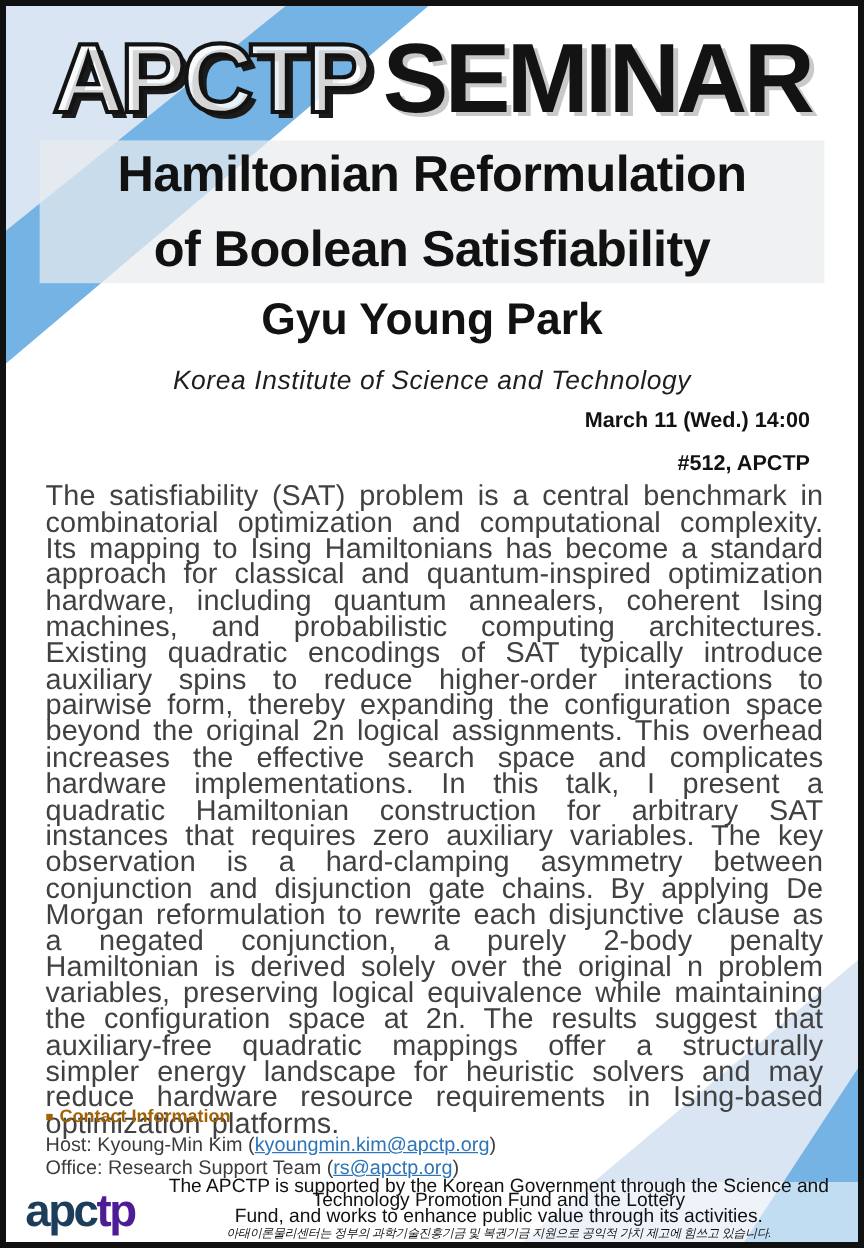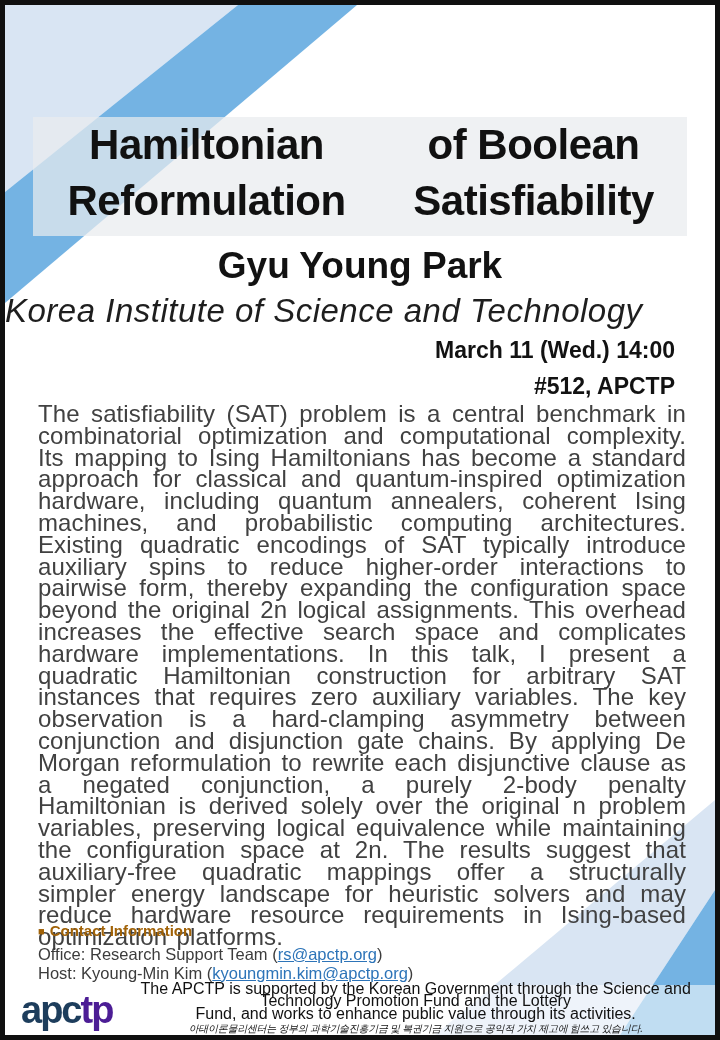--- a/index.html
+++ b/index.html
@@ -31,41 +31,41 @@
     color: #131313;
     margin-left: 12px;
     text-shadow: 4px 4px 0 #c9c9c9;
   }
 
   
   .title-band {
     position: absolute; top: 112px; left: 28px;
     width: 654px; height: 119px;
     background: rgba(233,235,238,0.72);
-    display: flex; flex-direction: row; justify-content: space-between;
+    display: flex; flex-direction: column; justify-content: space-between;
     text-align: center; z-index: 1;
   }
   .title-line {
     font-size: 42px; font-weight: 700; letter-spacing: -0.5px;
     line-height: 56px; color: #111;
   }
 
   
   .speaker {
     position: absolute; top: 240px; left: 0; width: 100%;
     text-align: center; font-size: 37px; font-weight: 700; z-index: 1;
   }
   .affiliation {
-    position: absolute; top: 287px; left: 0; width: 100%;
-    text-align: left; font-size: 33px; font-style: italic;
+    position: absolute; top: 299px; left: 0; width: 100%;
+    text-align: center; font-size: 22px; font-style: italic;
     font-weight: 400; color: #1e1e1e; letter-spacing: 0.5px; z-index: 1;
   }
   .event {
     position: absolute; top: 327px; right: 40px;
-    text-align: right; font-size: 23px; font-weight: 700;
+    text-align: right; font-size: 18px; font-weight: 700;
     line-height: 36px; z-index: 1;
   }
 
   
   .abstract {
     position: absolute; top: 398px; left: 33px; width: 648px;
     font-size: 24px; line-height: 21.8px; color: #414141;
     text-align: justify; letter-spacing: 0.1px; word-spacing: 2.5px;
     margin: 0; z-index: 1;
   }
@@ -102,20 +102,23 @@
 
 <div class="poster">
 
   <svg class="stripes" width="710" height="1030" viewBox="0 0 710 1030">
     <polygon points="0,0 233,0 0,187" fill="#d9e5f3"></polygon>
     <polygon points="233,0 352,0 0,298 0,187" fill="#74b3e3"></polygon>
     <polygon points="710,795 710,885 615,1030 430,1030" fill="#d9e5f3"></polygon>
     <polygon points="710,885 710,1030 615,1030" fill="#74b3e3"></polygon>
   </svg>
 
+  <div class="header">
+    <span class="brand-outline">APCTP</span><span class="brand-solid">SEMINAR</span>
+  </div>
 
   <div class="title-band">
     <div class="title-line">Hamiltonian Reformulation</div>
     <div class="title-line">of Boolean Satisfiability</div>
   </div>
 
   <div class="speaker">Gyu Young Park</div>
 
   <div class="affiliation">Korea Institute of Science and Technology</div>
 
@@ -124,28 +127,28 @@
     <div>#512, APCTP</div>
   </div>
 
   <p class="abstract">The satisfiability (SAT) problem is a central benchmark in combinatorial optimization and computational complexity. Its mapping to Ising Hamiltonians has become a standard approach for classical and quantum-inspired optimization hardware, including quantum annealers, coherent Ising machines, and probabilistic computing architectures. Existing quadratic encodings of SAT typically introduce auxiliary spins to reduce higher-order interactions to pairwise form, thereby expanding the configuration space beyond the original 2n logical assignments. This overhead increases the effective search space and complicates hardware implementations. In this talk, I present a quadratic Hamiltonian construction for arbitrary SAT instances that requires zero auxiliary variables. The key observation is a hard-clamping asymmetry between conjunction and disjunction gate chains. By applying De Morgan reformulation to rewrite each disjunctive clause as a negated conjunction, a purely 2-body penalty Hamiltonian is derived solely over the original n problem variables, preserving logical equivalence while maintaining the configuration space at 2n. The results suggest that auxiliary-free quadratic mappings offer a structurally simpler energy landscape for heuristic solvers and may reduce hardware resource requirements in Ising-based optimization platforms.</p>
 
   <div class="contact">
     <div class="contact-heading">
       <span class="bullet">■</span><span>Contact Information</span>
     </div>
     <div>
+      <span>Host:</span>
+      <span>Kyoung-Min Kim</span>
+      <span>(</span><a class="email-link">kyoungmin.kim@apctp.org</a><span>)</span>
+    </div>
+    <div>
       <span>Office:</span>
       <span>Research  Support Team</span>
       <span>(</span><a class="email-link">rs@apctp.org</a><span>)</span>
-    </div>
-    <div>
-      <span>Host:</span>
-      <span>Kyoung-Min Kim</span>
-      <span>(</span><a class="email-link">kyoungmin.kim@apctp.org</a><span>)</span>
     </div>
   </div>
 
   <div class="footer">
     <div class="logo">
       <span class="logo-navy">apc</span><span class="logo-blue">tp</span>
     </div>
     <div class="support">
       <div class="support-en">The APCTP is supported by the Korean Government through the Science and Technology Promotion Fund and the Lottery</div>
       <div class="support-en">Fund, and works to enhance public value through its activities.</div>

